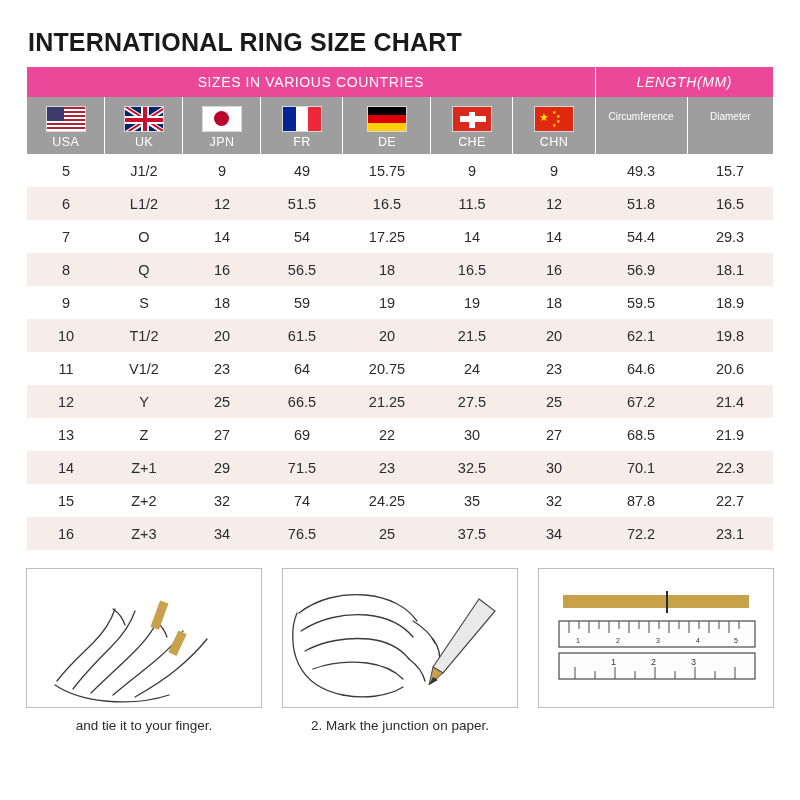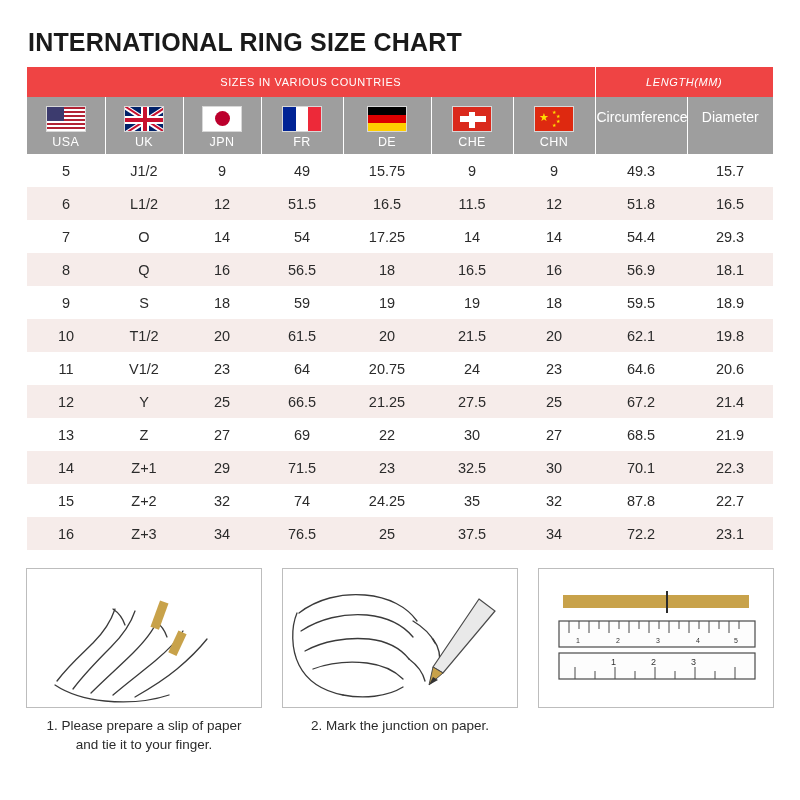--- a/index.html
+++ b/index.html
@@ -27,23 +27,23 @@
     margin: 0 auto;
     border-collapse: collapse;
     table-layout: fixed;
   }
   table.size-table td, table.size-table th {
     text-align: center;
     vertical-align: middle;
     font-weight: normal;
   }
   .hdr-band {
-    background: #ef4444;
+    background: #ec4899;
     color: #ffffff;
-    font-size: 11px;
+    font-size: 14px;
     letter-spacing: 0.6px;
     height: 30px;
     border-right: 1px solid #ffffff;
   }
   .hdr-band.last { border-right: none; font-style: italic; }
   .flag-row td {
     background: #9e9e9e;
     height: 57px;
     padding-top: 4px;
     border-right: 1px solid #ffffff;
@@ -63,21 +63,21 @@
     background: #fff;
     margin-bottom: 3px;
   }
   .flag-label {
     color: #ffffff;
     font-size: 12.5px;
     letter-spacing: 0.4px;
   }
   .len-head {
     color: #ffffff;
-    font-size: 14px;
+    font-size: 10px;
     background: #9e9e9e;
     height: 57px;
     vertical-align: bottom;
     padding-bottom: 22px;
     border-right: 1px solid #ffffff;
   }
   .len-head.last { border-right: none; }
 
   tbody tr td {
     height: 33px;
@@ -401,21 +401,20 @@
             <path d="M86 40 C92 44 96 50 98 56"></path>
             <path d="M128 52 C134 56 138 62 140 68"></path>
           </g>
           <g>
             <rect x="128" y="32" width="9" height="28" fill="#c8a24a" transform="rotate(20 132 46)"></rect>
             <rect x="146" y="62" width="9" height="24" fill="#c8a24a" transform="rotate(25 150 74)"></rect>
           </g>
         </svg>
       </div>
       <div class="panel-cap">
-        <span>1. Please prepare a slip of paper</span>
         <span class="cap-line2">and tie it to your finger.</span>
       </div>
     </div>
 
     <div class="panel">
       <div class="panel-box">
         <svg width="234" height="138" viewBox="0 0 234 138">
           <g fill="none" stroke="#3a3a3a" stroke-width="1.3" stroke-linecap="round">
             <path d="M16 44 C34 30 58 24 82 26 C106 28 124 38 134 52"></path>
             <path d="M18 62 C36 50 60 44 84 46 C104 48 120 56 130 68"></path>

